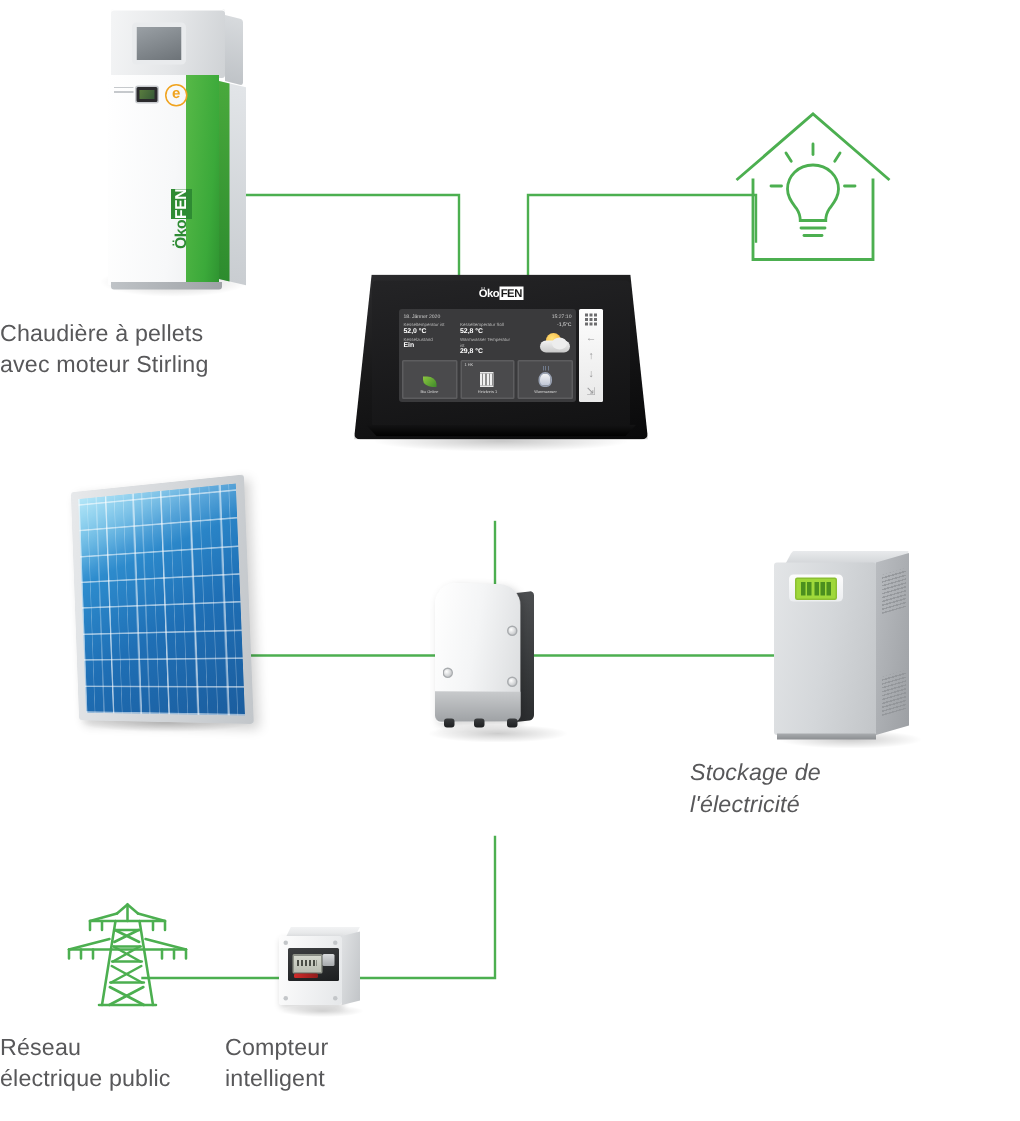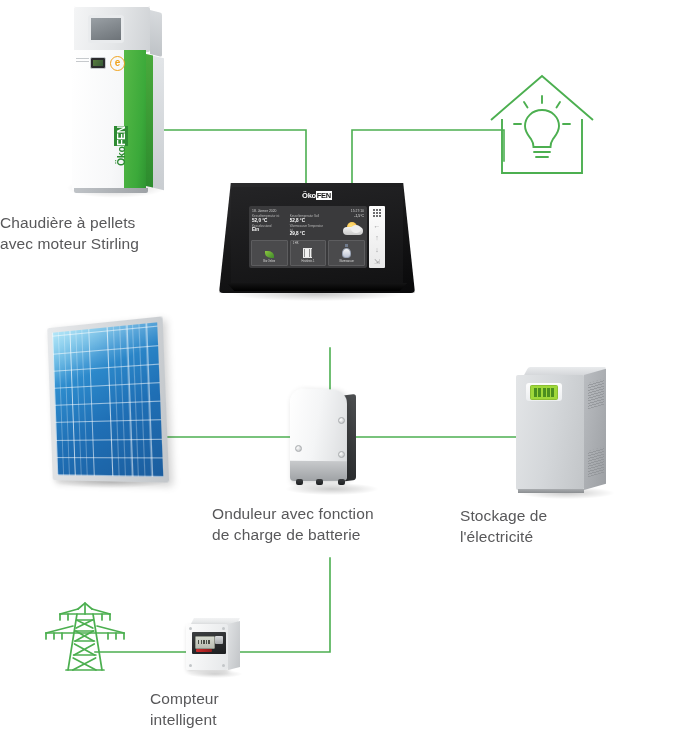--- a/index.html
+++ b/index.html
@@ -61,21 +61,21 @@
     background:repeating-linear-gradient(180deg,#b8bcc0 0 1px,transparent 1px 3px);opacity:.8;}
   .b-brand{position:absolute;left:54px;top:116px;width:10px;height:56px;
     writing-mode:vertical-rl;transform:rotate(180deg);
     font-size:10.5px;font-weight:800;color:#2e8b33;letter-spacing:-.3px;
     display:flex;align-items:center;justify-content:center;}
   .b-brand span.fen{background:#2e8b33;color:#fff;padding:0 1px;}
   .b-foot{position:absolute;left:12px;top:186px;width:74px;height:5px;
     background:linear-gradient(90deg,#bfc3c7,#9ea2a6);border-radius:0 0 2px 2px;}
 
   
-  .ptouch{left:219px;top:183px;width:196px;height:120px;}
+  .ptouch{left:236px;top:183px;width:196px;height:120px;}
   .pt-shadow{position:absolute;left:14px;top:104px;width:168px;height:14px;
     background:radial-gradient(ellipse at 50% 50%, rgba(0,0,0,.22), rgba(0,0,0,0) 72%);}
   .pt-frame{position:absolute;left:0;top:0;width:196px;height:110px;
     background:linear-gradient(165deg,#2c2c2e 0%,#181819 45%,#09090a 100%);
     border-radius:4px;
     clip-path:polygon(6% 0%, 94% 0%, 100% 100%, 0% 100%);
     box-shadow:0 3px 8px rgba(0,0,0,.35);}
   .pt-inner{position:absolute;left:12px;top:4px;width:172px;height:98px;
     background:linear-gradient(170deg,#242426,#121213);border-radius:3px;}
   .pt-logo{position:absolute;left:78px;top:8px;width:40px;height:9px;
@@ -219,21 +219,21 @@
   .mt-red{position:absolute;left:4px;bottom:2px;width:16px;height:3px;
     background:linear-gradient(90deg,#d02b2b,#8e1b1b);border-radius:1px;}
   .mt-screw{position:absolute;width:3px;height:3px;border-radius:50%;background:#c3c6c9;}
 
   
   .cap-boiler{left:0px;top:212px;width:230px;}
   .cap-touch{left:232px;top:315px;width:196px;}
   .cap-house{left:440px;top:214px;width:240px;}
   .cap-pv{left:30px;top:505px;width:164px;}
   .cap-inv{left:212px;top:503px;width:240px;}
-  .cap-bat{left:460px;top:505px;width:214px;}
+  .cap-bat{left:460px;top:505px;width:214px;font-style:italic;}
   .cap-grid{left:0px;top:688px;width:164px;}
   .cap-meter{left:150px;top:688px;width:126px;}
 </style>
 </head>
 <body>
 
 <div class="stage">
 
   <svg class="lines" viewBox="0 0 680 747" width="680" height="747" aria-hidden="true">
     <g fill="none" stroke="#4caf50" stroke-width="1.6" stroke-linecap="square">
@@ -378,22 +378,20 @@
     <div class="inv-bottom"></div>
     <div class="inv-screw" style="left:17px;top:60px;"></div>
     <div class="inv-screw" style="left:60px;top:32px;"></div>
     <div class="inv-screw" style="left:60px;top:66px;"></div>
     <div class="inv-feet">
       <i style="left:0;"></i>
         <i style="left:20px;"></i>
         <i style="left:42px;"></i>
     </div>
   </div>
-  <div class="caption cap-inv">Onduleur avec fonction
-de charge de batterie</div>
 
   <div class="node bat">
     <div class="bat-shadow"></div>
     <div class="bat-top"></div>
     <div class="bat-body"></div>
     <div class="bat-side"></div>
     <div class="bat-ind">
       <span class="bat-cells">
         <i></i>
           <i></i>
@@ -436,20 +434,22 @@
         <path d="M62,14 L62,20 M70,14 L70,20"></path>
         <path d="M20,14 L38,9 M70,14 L52,9"></path>
 
         <path d="M38,9 L45,3 L52,9"></path>
         <path d="M45,3 L45,14"></path>
 
         <path d="M26,70 L64,70"></path>
       </g>
     </svg>
   </div>
+  <div class="caption cap-grid">Réseau
+électrique public</div>
 
   <div class="node meter">
     <div class="mt-shadow"></div>
     <div class="mt-top"></div>
     <div class="mt-body"></div>
     <div class="mt-side"></div>
     <div class="mt-face">
       <div class="mt-lcd"></div>
       <div class="mt-btn"></div>
       <div class="mt-red"></div>

